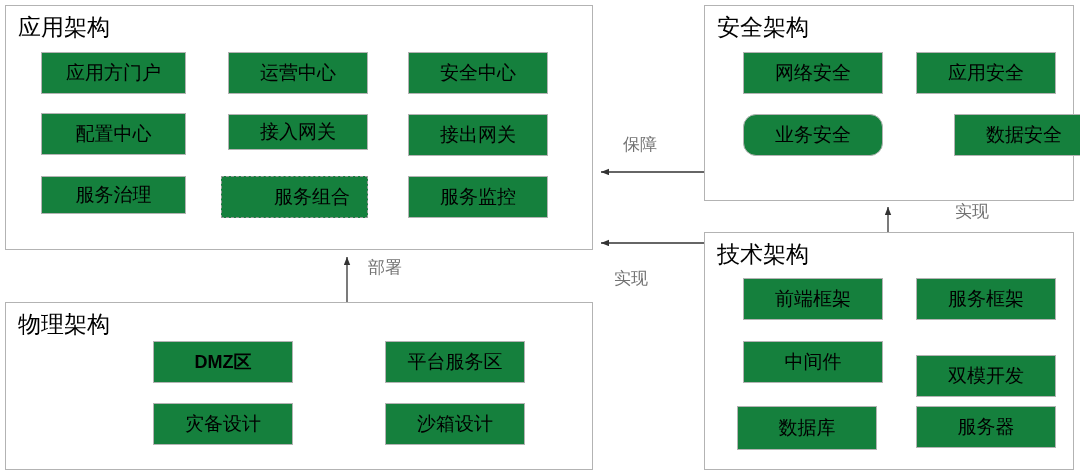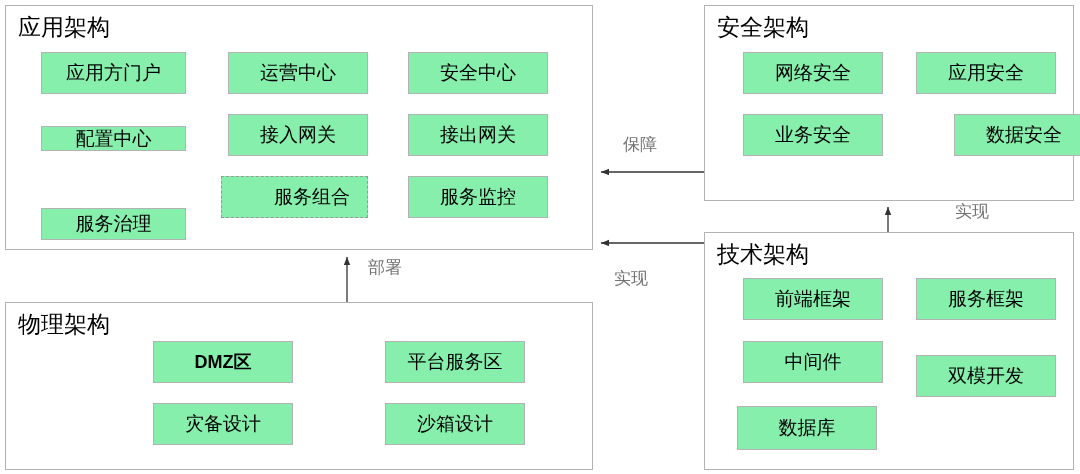--- a/index.html
+++ b/index.html
@@ -26,21 +26,21 @@
     left: 12px;
     top: 8px;
     font-size: 23px;
     color: #000000;
     line-height: 1.2;
     white-space: nowrap;
   }
   .node-box {
     position: absolute;
     border: 1px solid #b3b3b3;
-    background: #86efac;
+    background: #15803d;
     box-sizing: border-box;
     display: flex;
     align-items: center;
     justify-content: center;
     font-size: 19px;
     color: #000000;
     white-space: nowrap;
   }
   .node-box.dashed {
     border: 1px dashed #9a9a9a;
@@ -88,49 +88,50 @@
     <path d="M 347 302 L 347 257" stroke="#333333" stroke-width="1.3" fill="none" marker-end="url(#arrowhead)"></path>
   </svg>
 
   <div class="container-box" style="left:5px; top:5px; width:588px; height:245px;">
     <div class="container-title">应用架构</div>
 
     <div class="node-box" style="left:35px; top:46px; width:145px; height:42px;">应用方门户</div>
     <div class="node-box" style="left:222px; top:46px; width:140px; height:42px;">运营中心</div>
     <div class="node-box" style="left:402px; top:46px; width:140px; height:42px;">安全中心</div>
 
-    <div class="node-box" style="left:35px; top:120px; width:145px; height:25px;">配置中心</div>
-    <div class="node-box" style="left:222px; top:108px; width:140px; height:42px;">接入网关</div>
+    <div class="node-box" style="left:35px; top:107px; width:145px; height:42px;">配置中心</div>
+    <div class="node-box" style="left:222px; top:108px; width:140px; height:36px;">接入网关</div>
     <div class="node-box" style="left:402px; top:108px; width:140px; height:42px;">接出网关</div>
 
-    <div class="node-box" style="left:35px; top:170px; width:145px; height:32px;margin-top:32px;">服务治理</div>
+    <div class="node-box" style="left:35px; top:170px; width:145px; height:38px;">服务治理</div>
     <div class="node-box dashed" style="left:215px; top:170px; width:147px; height:42px;">服务组合</div>
     <div class="node-box" style="left:402px; top:170px; width:140px; height:42px;">服务监控</div>
   </div>
 
   <div class="container-box" style="left:704px; top:5px; width:370px; height:196px;">
     <div class="container-title">安全架构</div>
 
     <div class="node-box" style="left:38px; top:46px; width:140px; height:42px;">网络安全</div>
     <div class="node-box" style="left:211px; top:46px; width:140px; height:42px;">应用安全</div>
 
-    <div class="node-box" style="left:38px; top:108px; width:140px; height:42px;">业务安全</div>
+    <div class="node-box" style="left:38px; top:108px; width:140px; height:42px;border-radius:13px;">业务安全</div>
     <div class="node-box" style="left:211px; top:108px; width:140px; height:42px;margin-left:38px;">数据安全</div>
   </div>
 
   <div class="container-box" style="left:704px; top:232px; width:370px; height:238px;">
     <div class="container-title">技术架构</div>
 
     <div class="node-box" style="left:38px; top:45px; width:140px; height:42px;">前端框架</div>
     <div class="node-box" style="left:211px; top:45px; width:140px; height:42px;">服务框架</div>
 
     <div class="node-box" style="left:38px; top:108px; width:140px; height:42px;">中间件</div>
     <div class="node-box" style="left:211px; top:122px; width:140px; height:42px;">双模开发</div>
 
     <div class="node-box" style="left:32px; top:173px; width:140px; height:44px;">数据库</div>
+    <div class="node-box" style="left:211px; top:173px; width:140px; height:42px;">服务器</div>
   </div>
 
   <div class="container-box" style="left:5px; top:302px; width:588px; height:168px;">
     <div class="container-title">物理架构</div>
 
     <div class="node-box bold" style="left:147px; top:38px; width:140px; height:42px;">DMZ区</div>
     <div class="node-box" style="left:379px; top:38px; width:140px; height:42px;">平台服务区</div>
 
     <div class="node-box" style="left:147px; top:100px; width:140px; height:42px;">灾备设计</div>
     <div class="node-box" style="left:379px; top:100px; width:140px; height:42px;">沙箱设计</div>

